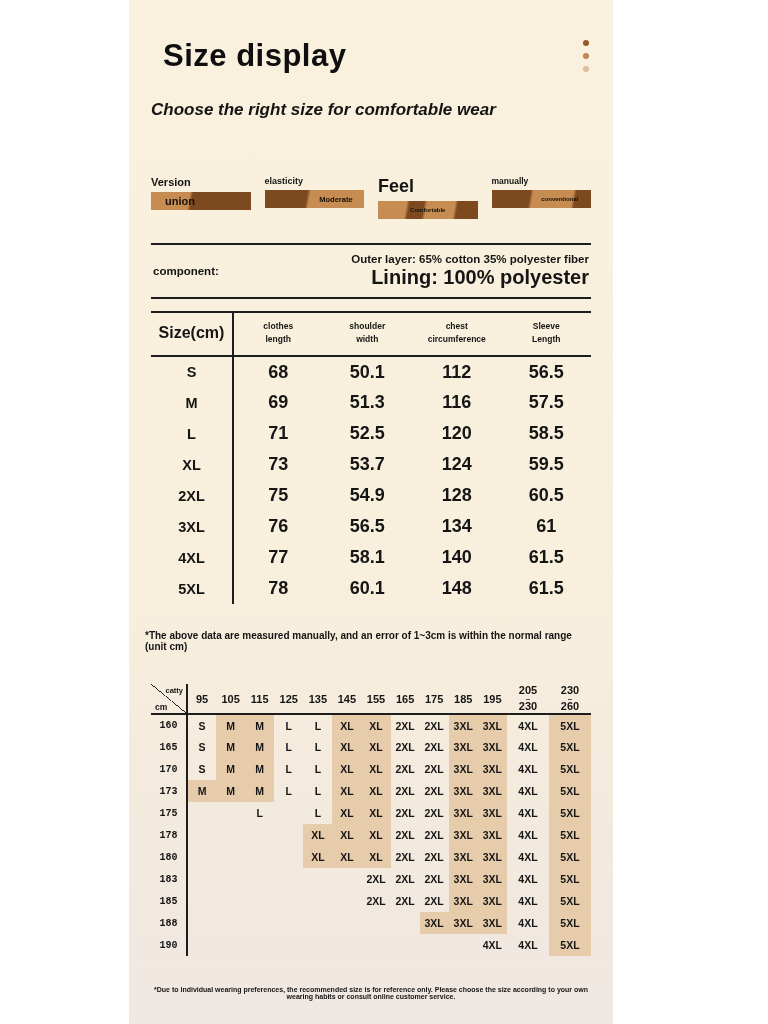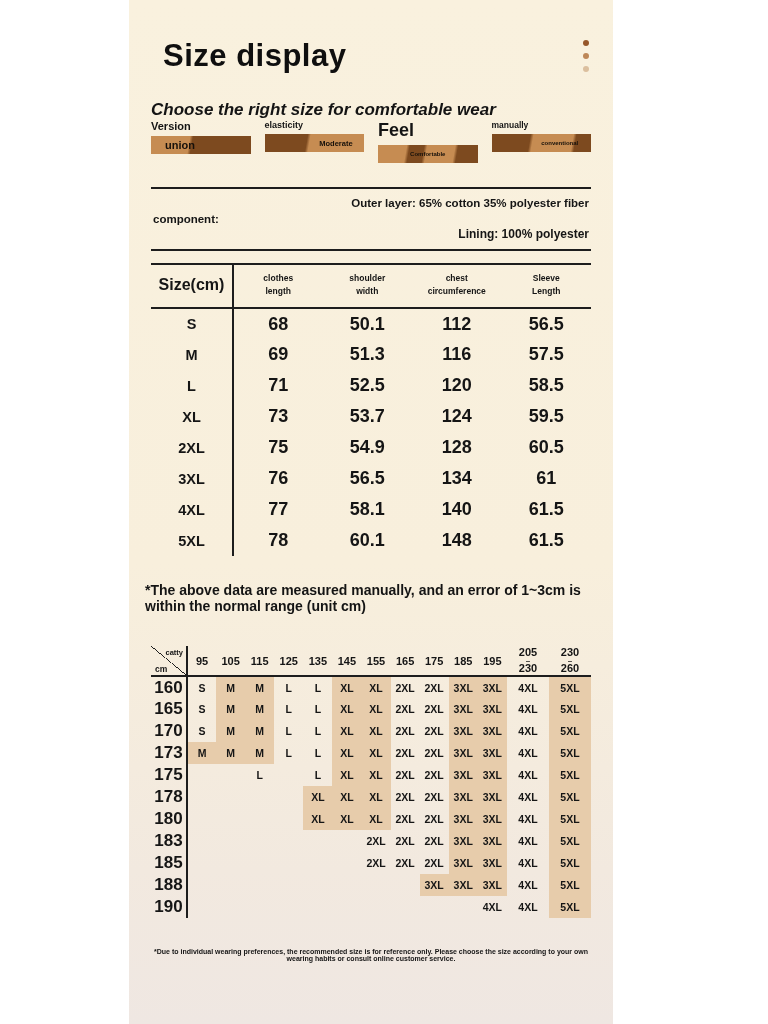--- a/index.html
+++ b/index.html
@@ -20,21 +20,21 @@
 
   
   .dots { position:absolute; top:40px; right:24px; display:flex; flex-direction:column; gap:7px; }
   .dot { width:6px; height:6px; border-radius:50%; display:block; }
 
   
   .title { margin:0 0 0 12px; font-size:31px; font-weight:800; letter-spacing:.5px; color:#0f0f0f; }
   .subtitle { margin:26px 0 0 0; font-size:17px; font-weight:700; color:#141414;font-style:italic; }
 
   
-  .attrs { display:flex; gap:14px; }
+  .attrs { margin-top:56px; display:flex; gap:14px; }
   .attr { flex:1; position:relative; }
   .attr-label { margin-bottom:4px; font-weight:700; color:#141414; white-space:nowrap; }
   .attr1 .attr-label { font-size:11px; }
   .attr2 .attr-label { font-size:9px; }
   .attr3 .attr-label { font-size:18px; }
   .attr4 .attr-label { font-size:8.5px; }
   .attr-bar { height:18px; position:relative; }
   .attr1 .attr-bar { background:linear-gradient(100deg,#c68c52 0 38%,#7d4a1f 41% 100%); }
   .attr2 .attr-bar { background:linear-gradient(100deg,#7d4a1f 0 42%,#c68c52 45% 100%); }
   .attr3 .attr-bar { background:linear-gradient(100deg,#c68c52 0 28%,#7d4a1f 31% 45%,#c68c52 48% 75%,#7d4a1f 78% 100%); }
@@ -46,40 +46,40 @@
   .attr4 .attr-value { left:50%; font-size:6px; }
 
   
   .component {
     margin-top:24px; border-top:2px solid #1d1d1d; border-bottom:2px solid #1d1d1d;
     padding:8px 2px; display:flex; justify-content:space-between; align-items:center;
   }
   .comp-label { font-size:11.5px; font-weight:700; }
   .comp-right { text-align:right; }
   .comp-outer { font-size:11.5px; font-weight:700; }
-  .comp-lining { font-size:12px; font-weight:800; margin-top:18px; }
+  .comp-lining { font-size:20px; font-weight:800; margin-top:1px; }
 
   
   .size-table { margin-top:12px; width:100%; border-collapse:collapse; table-layout:fixed; border-top:2px solid #1d1d1d; }
   .size-table thead th { border-bottom:2px solid #1d1d1d; padding:7px 0 9px 0; font-weight:700; vertical-align:middle; }
   .size-table thead th.size-head { font-size:16px; font-weight:800; }
   .size-table thead th .h-line { display:block; font-size:8.5px; line-height:1.55; }
   .size-table th:first-child, .size-table td:first-child { border-right:2px solid #1d1d1d;margin-top:44px; }
   .size-table tbody td { height:31px; text-align:center; font-size:18px; font-weight:700; }
   .size-table tbody td:first-child { font-size:14.5px; font-weight:800; }
   .size-table thead th { text-align:center; }
 
-  .note1 { margin:26px 0 0 -6px; font-size:14px; font-weight:700; color:#141414; }
+  .note1 { margin:26px 0 0 -6px; font-size:10px; font-weight:700; color:#141414; }
 
   
   .matrix { margin-top:32px; width:100%; border-collapse:collapse; table-layout:fixed; }
   .matrix th, .matrix td { padding:0; text-align:center; vertical-align:middle; }
   .matrix thead th { height:30px; font-size:11px; font-weight:700; border-bottom:2px solid #1d1d1d; }
   .matrix thead th:first-child { border-right:2px solid #1d1d1d; }
-  .matrix tbody td:first-child { border-right:2px solid #1d1d1d; font-size:17px; font-weight:800; }
+  .matrix tbody td:first-child { border-right:2px solid #1d1d1d; font-size:10px; font-weight:800;font-family:Liberation Mono, monospace; }
   .matrix tbody td { height:22px; font-size:10.5px; font-weight:700; }
   .corner {
     position:relative;
     background-image:linear-gradient(to bottom left, transparent 49.2%, #1d1d1d 49.2%, #1d1d1d 50.8%, transparent 50.8%);
   }
   .corner-top { position:absolute; top:2px; right:3px; font-size:7.5px; font-weight:700; }
   .corner-bottom { position:absolute; bottom:1px; left:4px; font-size:8.5px; font-weight:700; }
   .wline { display:block; line-height:1.05; }
   .wdash { display:block; line-height:.55; font-size:8px; }
 

